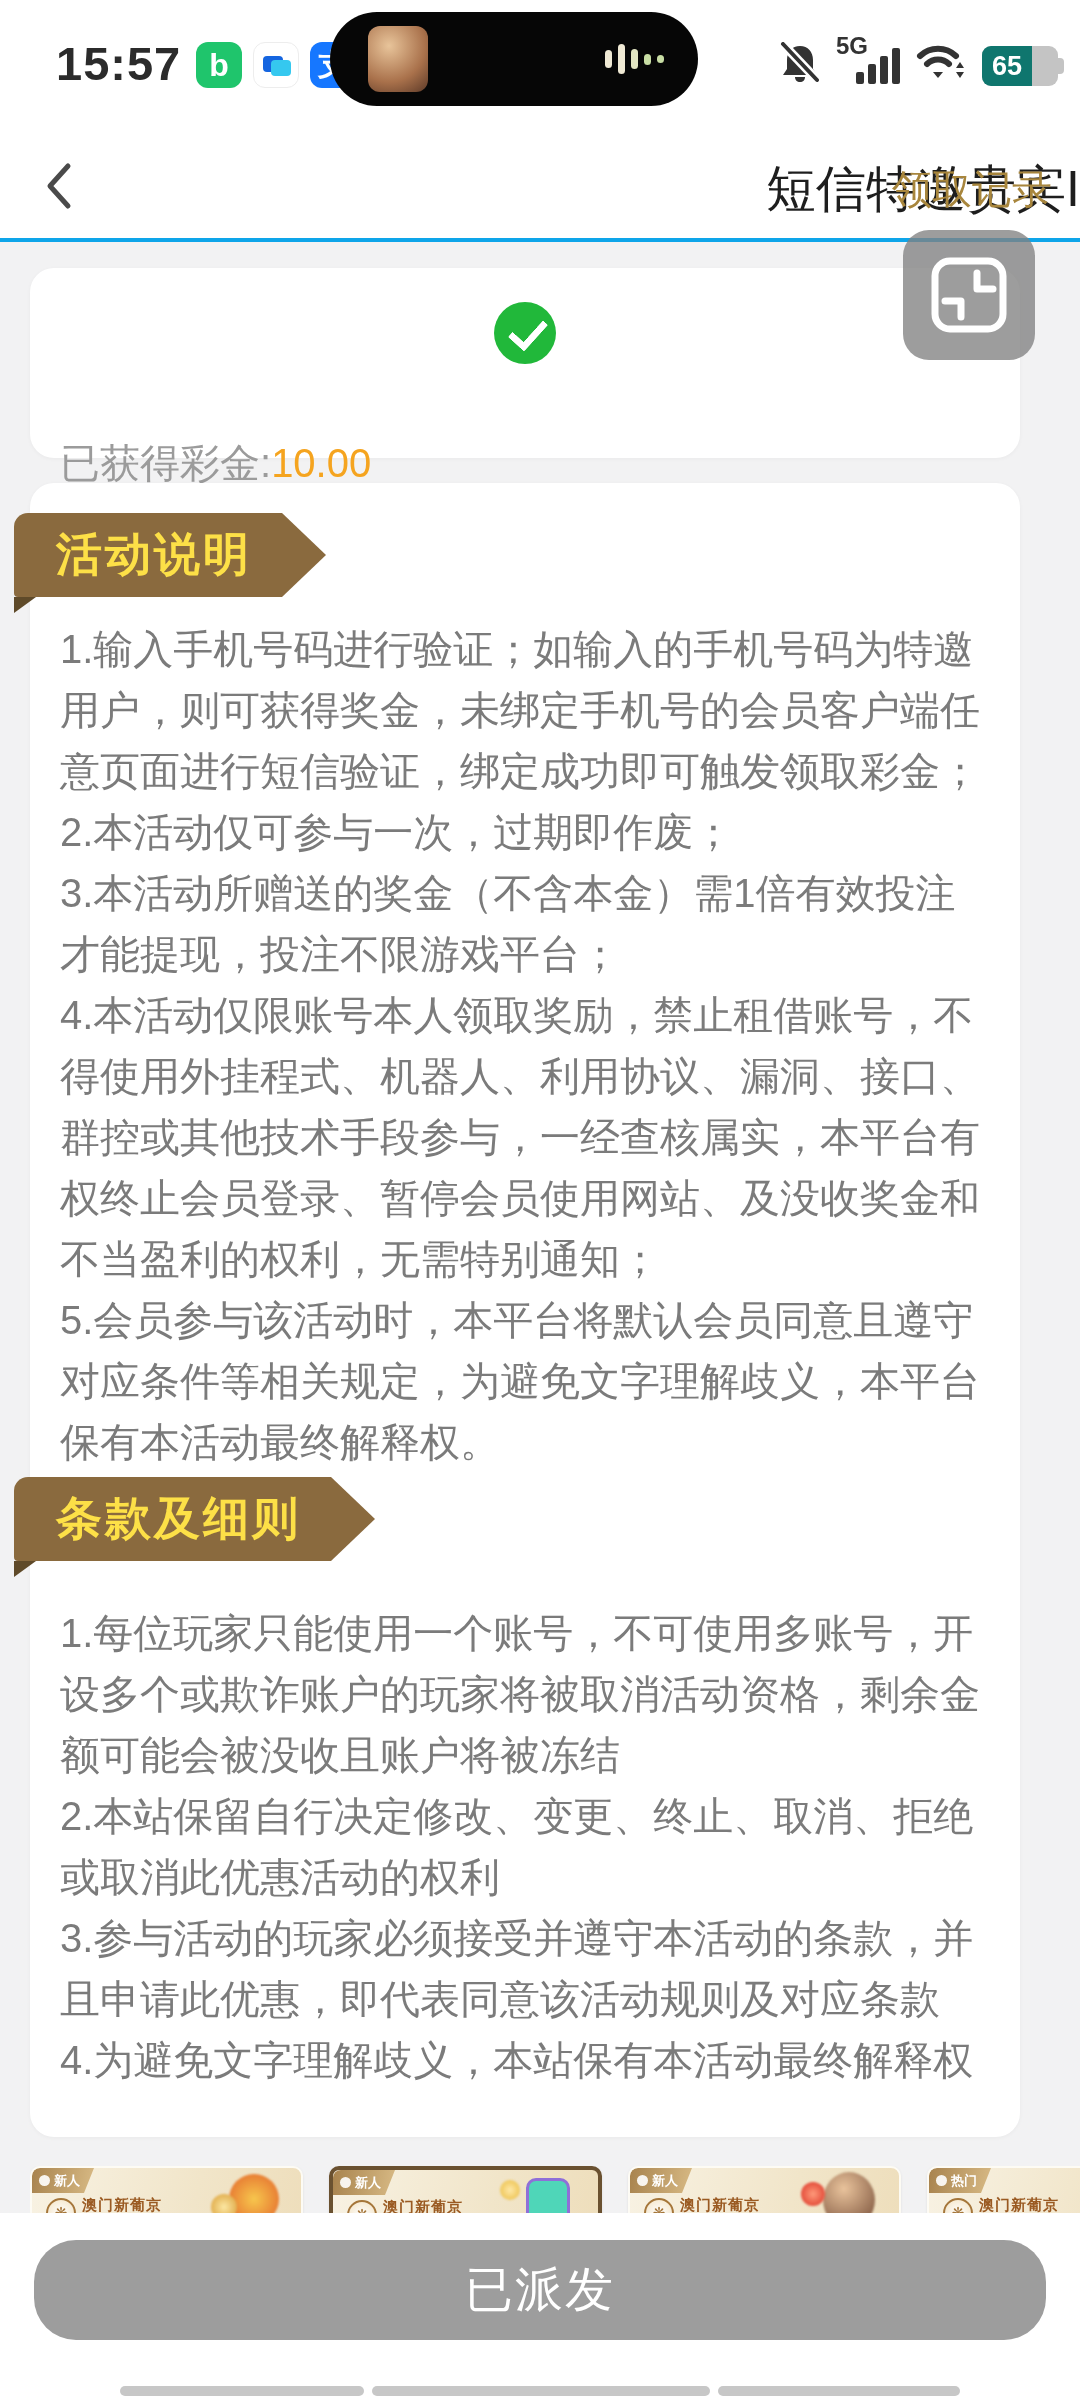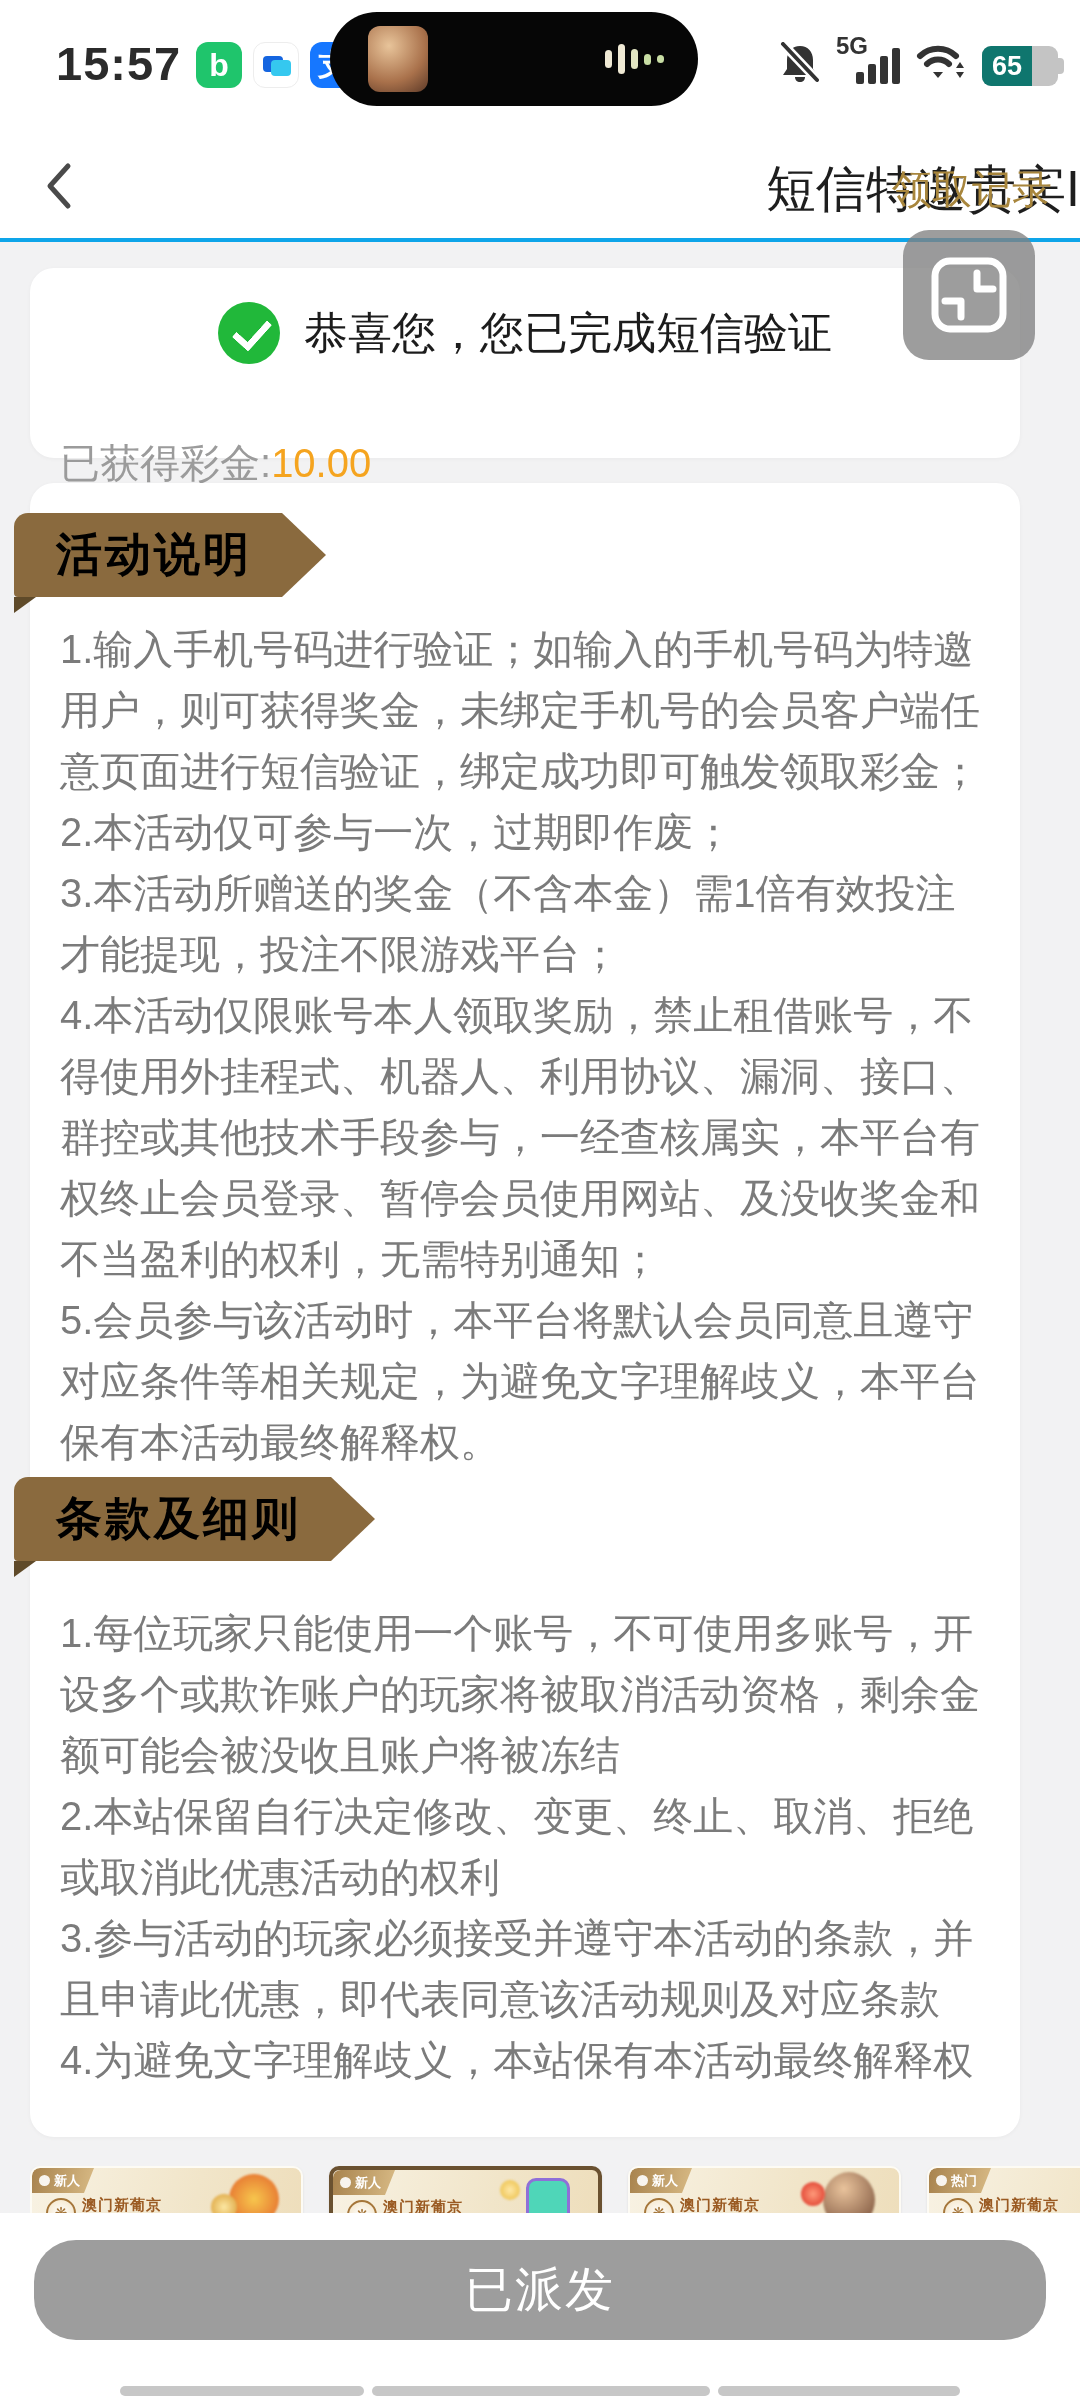--- a/index.html
+++ b/index.html
@@ -67,21 +67,21 @@
   .bonus .lbl{color:#9b9b9b;}
   .bonus .val{color:#f5a41f;}
 
   
   .floatwin{position:absolute;left:903px;top:230px;width:132px;height:130px;border-radius:26px;
             background:rgba(130,130,130,.78);display:flex;align-items:center;justify-content:center;z-index:40;cursor:pointer;}
 
   
   .card.rules{top:483px;height:1654px;}
   .ribbon{position:relative;display:inline-flex;align-items:center;height:84px;background:#8a6a3e;
-          color:#000000;font-size:46px;font-weight:700;padding:0 30px 0 42px;margin-left:-16px;
+          color:#fde047;font-size:46px;font-weight:700;padding:0 30px 0 42px;margin-left:-16px;
           border-radius:14px 0 0 4px;letter-spacing:3px;}
   .ribbon:after{content:"";position:absolute;left:100%;top:0;width:0;height:0;
                 border-top:42px solid transparent;border-bottom:42px solid transparent;border-left:44px solid #8a6a3e;}
   .ribbon:before{content:"";position:absolute;left:0;top:100%;width:0;height:0;
                  border-top:16px solid #5f4a29;border-right:22px solid transparent;}
   .rb1{margin-top:30px;}
   .rb2{margin-top:4px;}
   .rtext{margin:22px 28px 0 30px;font-size:40px;line-height:61px;color:#7b7b7b;}
   .rtext p{margin:0;}
   .rtext.second{margin-top:42px;}
@@ -197,21 +197,20 @@
     <svg width="88" height="88" viewBox="0 0 88 88">
       <rect x="10" y="10" width="68" height="68" rx="15" fill="none" stroke="#fff" stroke-width="7"></rect>
       <path d="M52 22 L52 38 L68 38" fill="none" stroke="#fff" stroke-width="7" stroke-linecap="round" stroke-linejoin="round"></path>
       <path d="M36 66 L36 50 L20 50" fill="none" stroke="#fff" stroke-width="7" stroke-linecap="round" stroke-linejoin="round"></path>
     </svg>
   </div>
 
   <div class="card success">
     <div class="ok-row">
       <span class="check"></span>
-      <span class="ok-msg">恭喜您，您已完成短信验证</span>
     </div>
     <p class="bonus">
       <span class="lbl">已获得彩金:</span><span class="val">10.00</span>
     </p>
   </div>
 
   <div class="card rules">
     <div class="ribbon rb1">
       <span>活动说明</span>
     </div>

